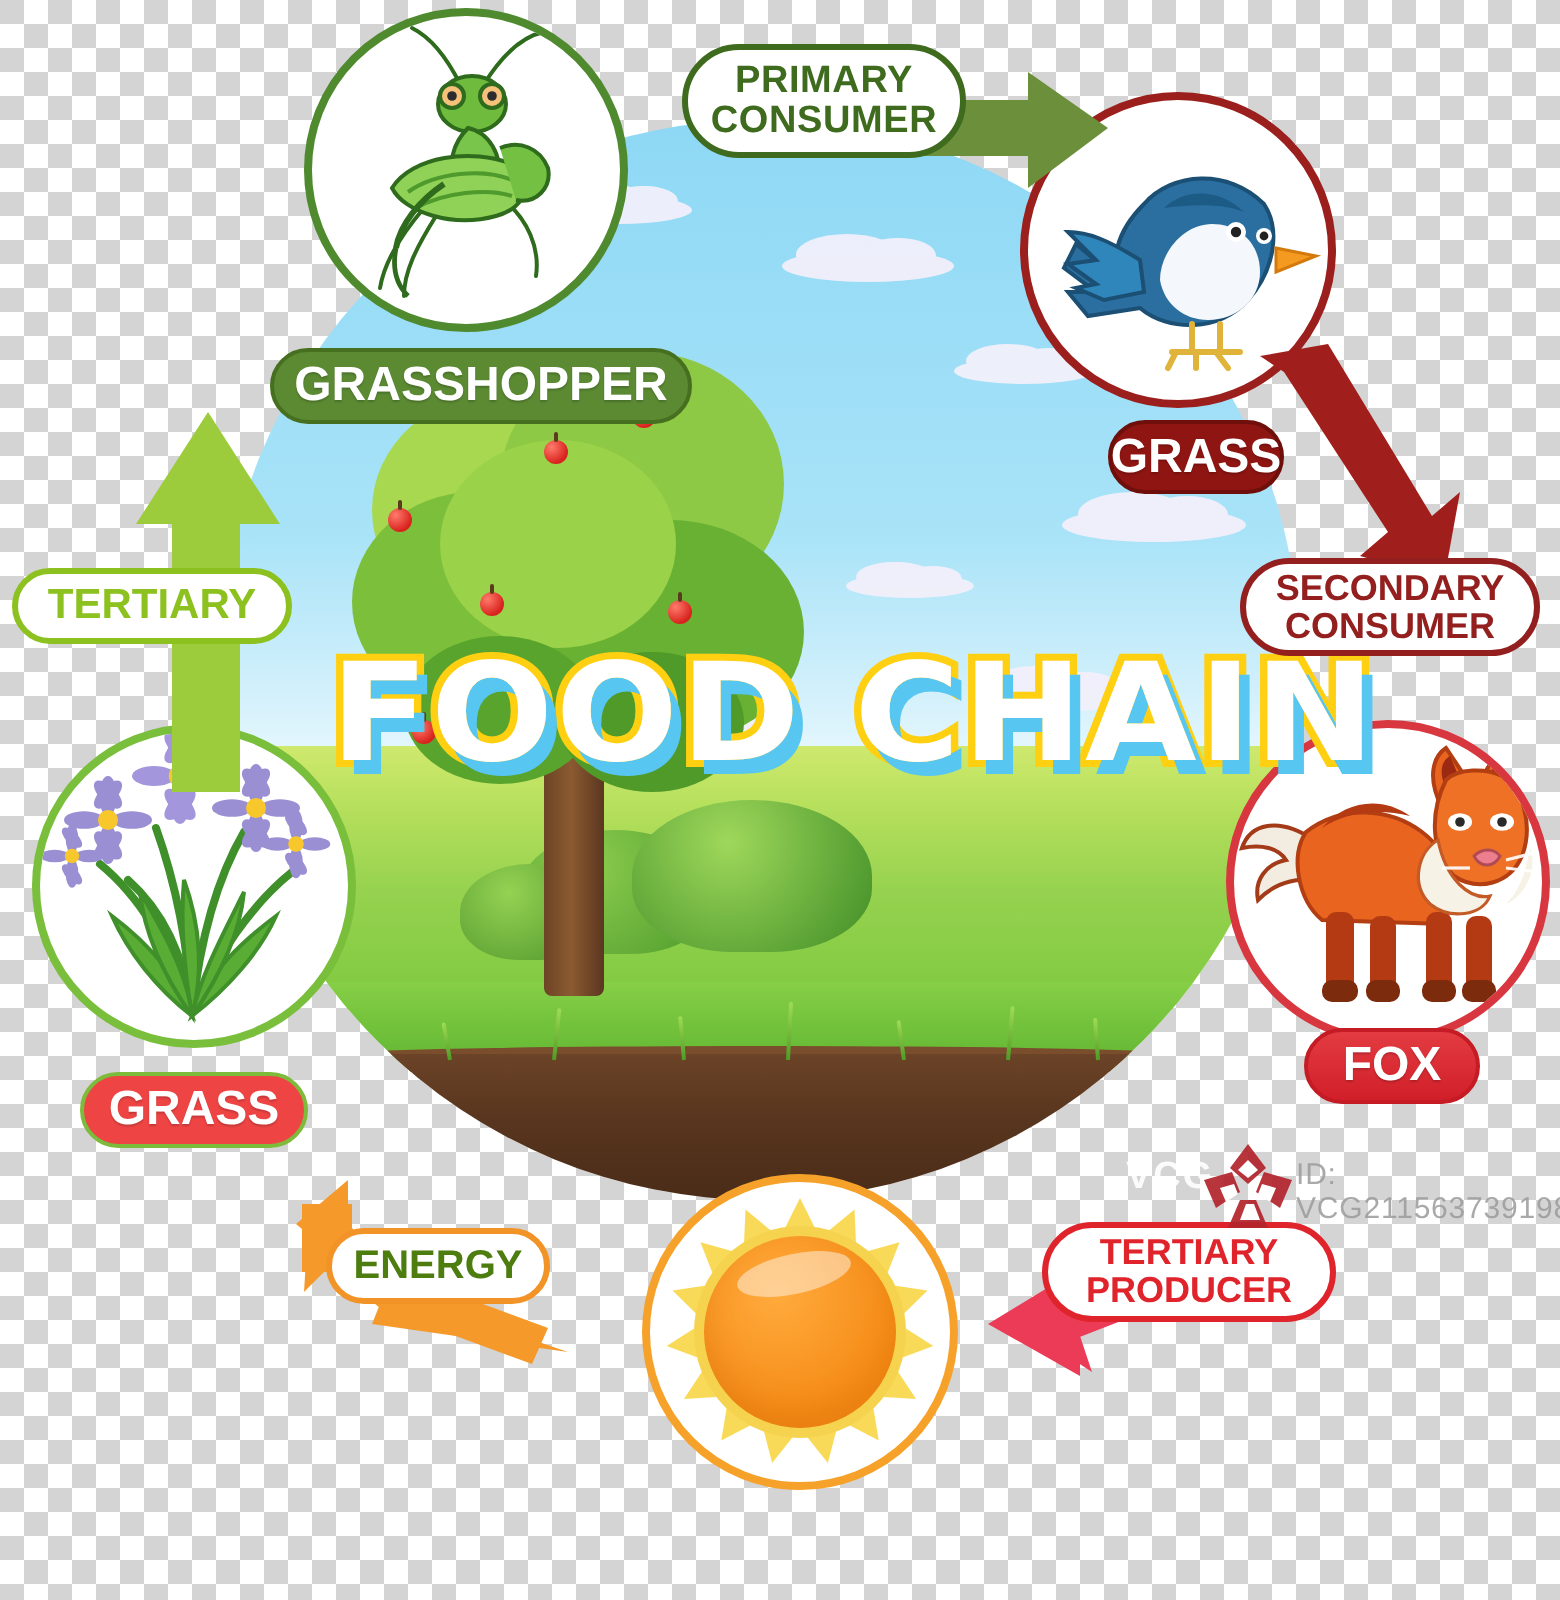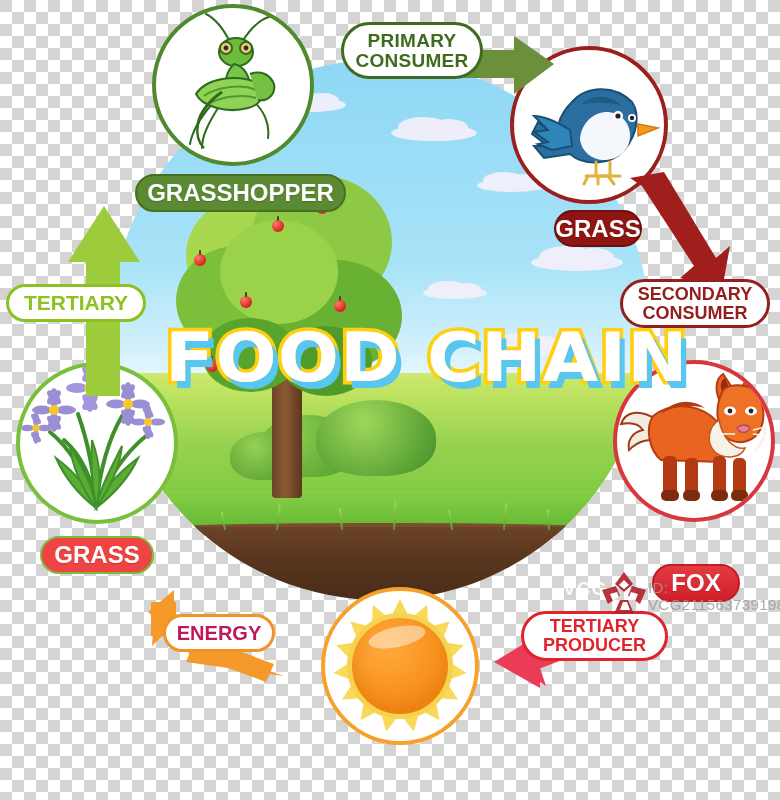--- a/index.html
+++ b/index.html
@@ -135,38 +135,38 @@
   }
   .lbl-bird{
     left:554px; top:210px; width:88px; height:37px; font-size:24px;
     background:#8f1512; border:2px solid #6e0f0c;
   }
   .lbl-secondary{
     left:620px; top:279px; width:150px; height:49px; font-size:18px;
     color:#93201e; border:3px solid #93201e;
   }
   .lbl-fox{
-    left:652px; top:564px; width:88px; height:38px; font-size:24px;
+    left:652px; top:514px; width:88px; height:38px; font-size:24px;
     background:linear-gradient(#e33b41,#d11f29); border:2px solid #c41b25;
   }
   .lbl-tertiary{
     left:521px; top:611px; width:147px; height:50px; font-size:18px;
     color:#e0242c; border:3px solid #e0242c;
   }
   .lbl-grass{
     left:40px; top:536px; width:114px; height:38px; font-size:24px;
     background:#ef4444; border:2px solid #7dbb3b;
   }
   .lbl-producer{
     left:6px; top:284px; width:140px; height:38px; font-size:21px;
     color:#8cc11f; border:3px solid #8cc11f;
   }
   .lbl-energy{
     left:163px; top:614px; width:112px; height:38px; font-size:20px;
-    color:#be185d; border:3px solid #f29327;
+    color:#4d7c0f; border:3px solid #f29327;
   }
   .lbl-sun{
     left:357px; top:762px; width:84px; height:36px; font-size:23px;
     background:#f79a2b; border:2px solid #ec8b1c;
   }
 
   
   .sun-wrap{ position:absolute; left:321px; top:587px; width:158px; height:158px; z-index:7; }
   .sun-disc-outer{
     position:absolute; inset:0; border-radius:50%;

